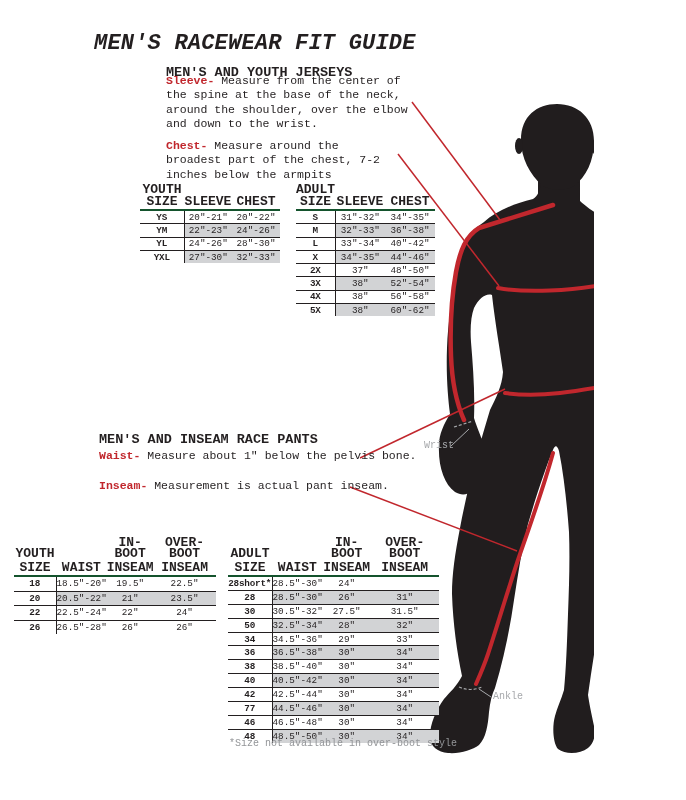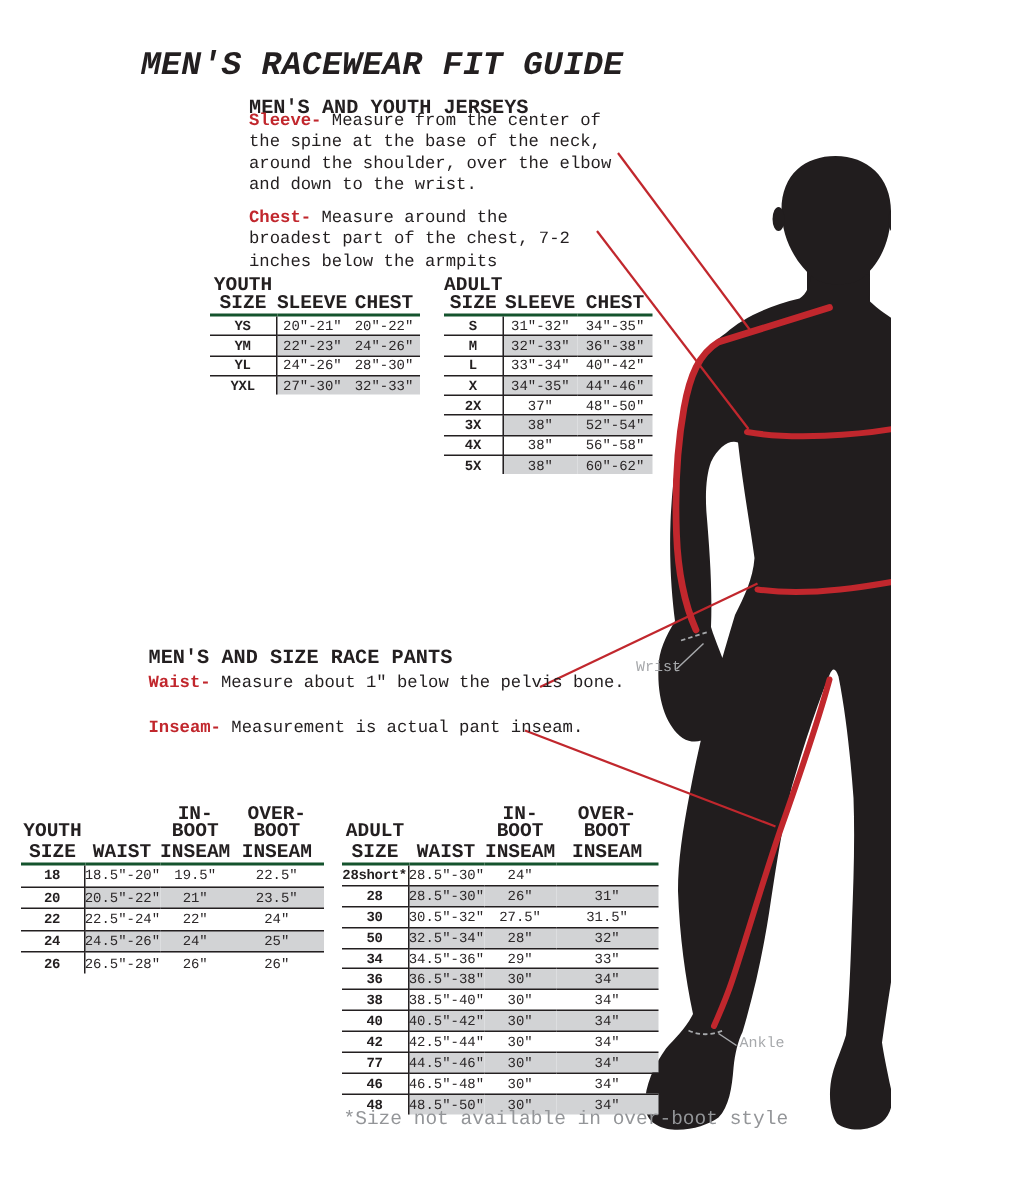--- a/index.html
+++ b/index.html
@@ -31,21 +31,21 @@
   .fit-table td.size { font-weight:bold; border-right:1.3px solid #231f20; letter-spacing:-0.2px; color:#231f20; }
   .fit-table tr.shaded td:not(.size) { background:#d2d3d5; }
 
   .t-yj th, .t-aj th { height:12px; }
   .t-yp th, .t-ap th { height:14px; }
   .t-yj tbody td, .t-aj tbody td { height:12.3px; }
   .t-yp tbody td { height:13.6px; }
   .t-ap tbody td { height:12.9px; }
 
   .gray-label { font-size:10px; color:#a7a9ac; white-space:nowrap; }
-  .footnote { font-size:13px; color:#939598; white-space:nowrap; }
+  .footnote { font-size:10px; color:#939598; white-space:nowrap; }
   svg.overlay { position:absolute; left:0; top:0; pointer-events:none; }
 </style>
 </head>
 <body>
 
 <div class="page">
 
   <svg class="overlay" width="686" height="800" viewBox="0 0 686 800">
     <rect x="538" y="165" width="42" height="37" fill="#211d1e"></rect>
     <path fill="#211d1e" d="
@@ -247,21 +247,21 @@
           </tr>
           <tr class="shaded">
             <td class="size">5X</td>
             <td>38"</td>
             <td>60"-62"</td>
           </tr>
         </tbody>
       </table>
     </div>
 
-  <h2 class="abs section-heading" style="left:99px; top:421px;">MEN'S AND SIZE RACE PANTS</h2>
+  <h2 class="abs section-heading" style="left:99px; top:421px;">MEN'S AND INSEAM RACE PANTS</h2>
 
   <p class="abs para nowrap" style="left:99px; top:449px; margin:0;">
     <span class="red-label">Waist-</span>
     <span>Measure about 1" below the pelvis bone.</span>
   </p>
 
   <p class="abs para nowrap" style="left:99px; top:479px; margin:0;">
     <span class="red-label">Inseam-</span>
     <span>Measurement is actual pant inseam.</span>
   </p>
@@ -299,26 +299,20 @@
             <td class="size">20</td>
             <td>20.5"-22"</td>
             <td>21"</td>
             <td>23.5"</td>
           </tr>
           <tr>
             <td class="size">22</td>
             <td>22.5"-24"</td>
             <td>22"</td>
             <td>24"</td>
-          </tr>
-          <tr class="shaded">
-            <td class="size">24</td>
-            <td>24.5"-26"</td>
-            <td>24"</td>
-            <td>25"</td>
           </tr>
           <tr>
             <td class="size">26</td>
             <td>26.5"-28"</td>
             <td>26"</td>
             <td>26"</td>
           </tr>
         </tbody>
       </table>
     </div>

